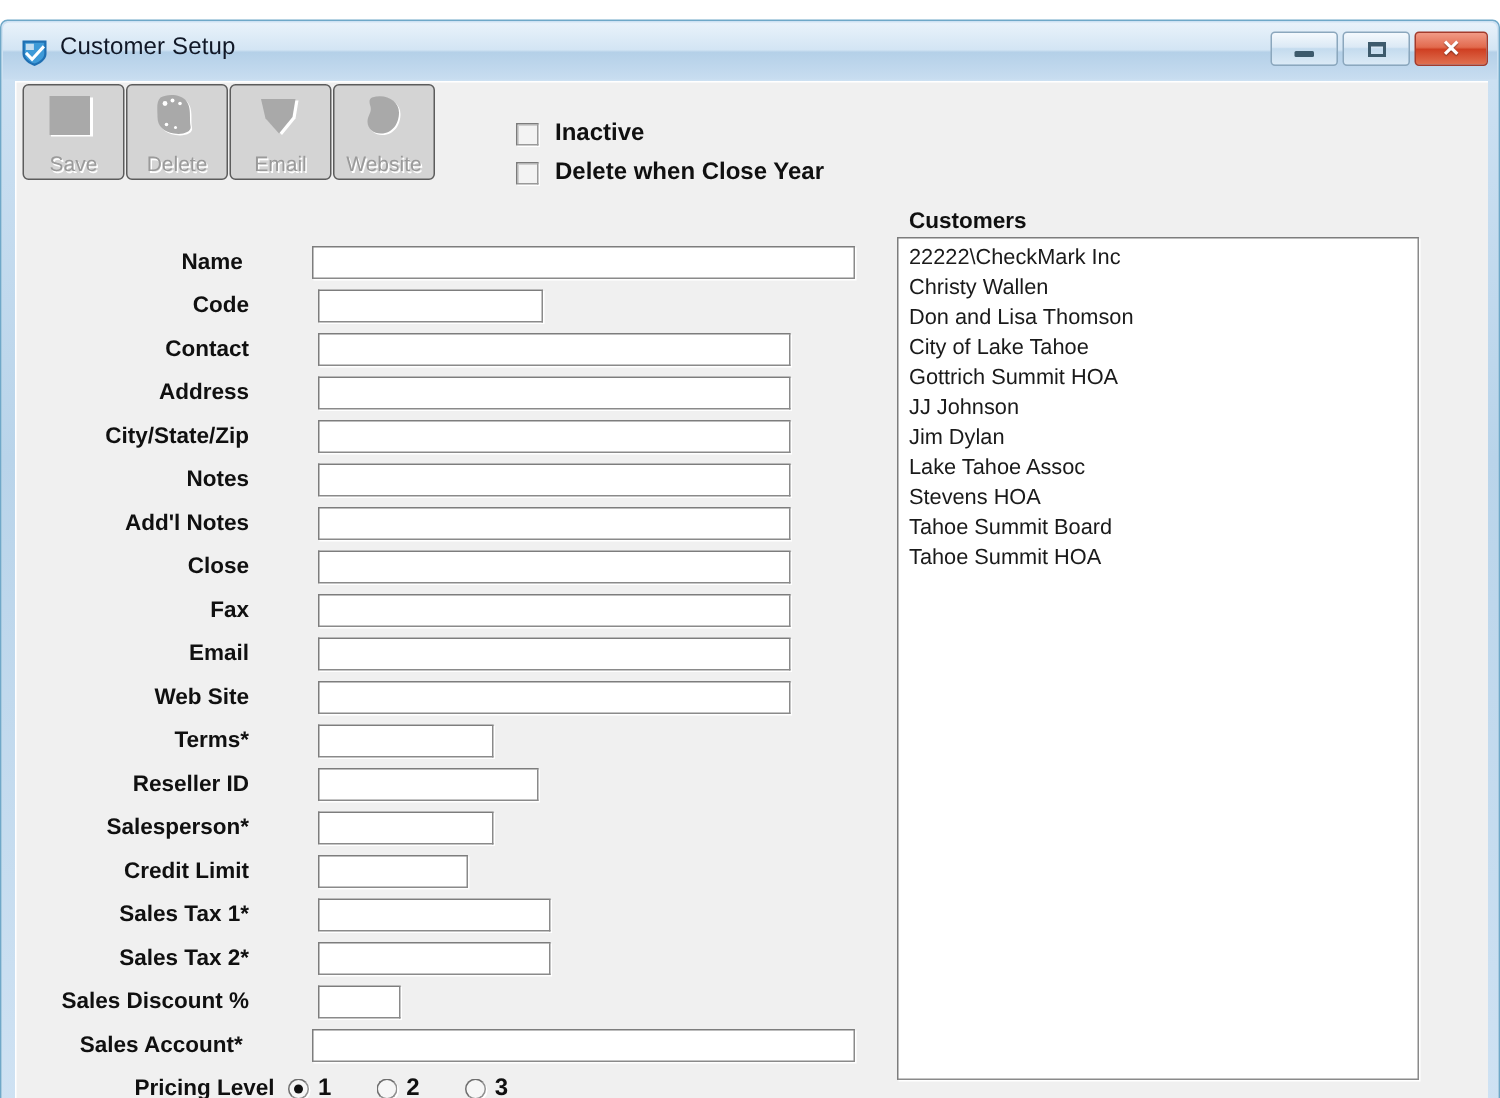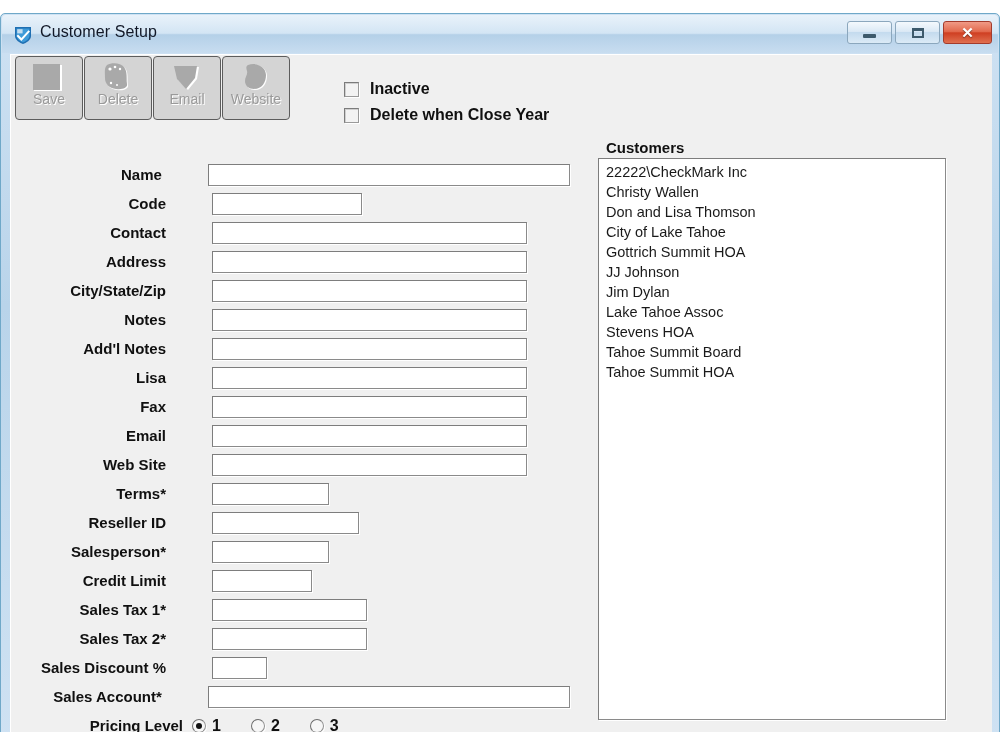--- a/index.html
+++ b/index.html
@@ -115,21 +115,21 @@
     height: 64px;
     margin-right: 1px;
     background: #d4d4d4;
     border: 1px solid #5c5c5c;
     border-radius: 4px;
     box-sizing: border-box;
     display: flex;
     flex-direction: column;
     align-items: center;
     justify-content: flex-end;
-    padding-bottom: 12px;
+    padding-bottom: 2px;
     cursor: default;
   }
   .tbtn .ticon {
     position: absolute;
     top: 6px;
     left: 50%;
     transform: translateX(-50%);
     width: 38px;
     height: 34px;
   }
@@ -382,21 +382,21 @@
       </div>
       <div class="frow">
         <span class="flabel">Notes</span>
         <span class="finput" style="width:315px"></span>
       </div>
       <div class="frow">
         <span class="flabel">Add'l Notes</span>
         <span class="finput" style="width:315px"></span>
       </div>
       <div class="frow">
-        <span class="flabel">Lisa</span>
+        <span class="flabel">Close</span>
         <span class="finput" style="width:315px"></span>
       </div>
       <div class="frow">
         <span class="flabel">Fax</span>
         <span class="finput" style="width:315px"></span>
       </div>
       <div class="frow">
         <span class="flabel">Email</span>
         <span class="finput" style="width:315px"></span>
       </div>

